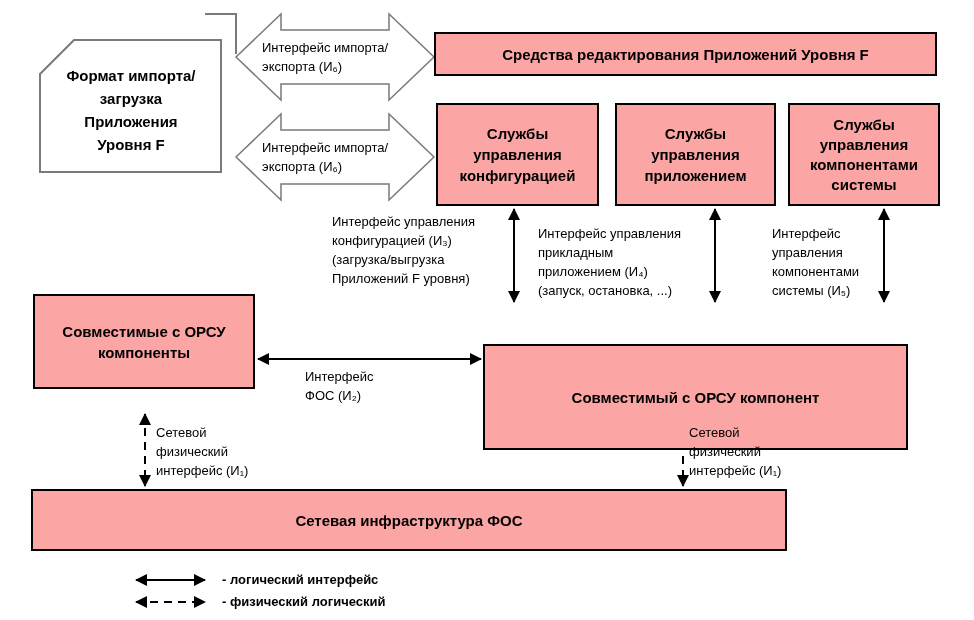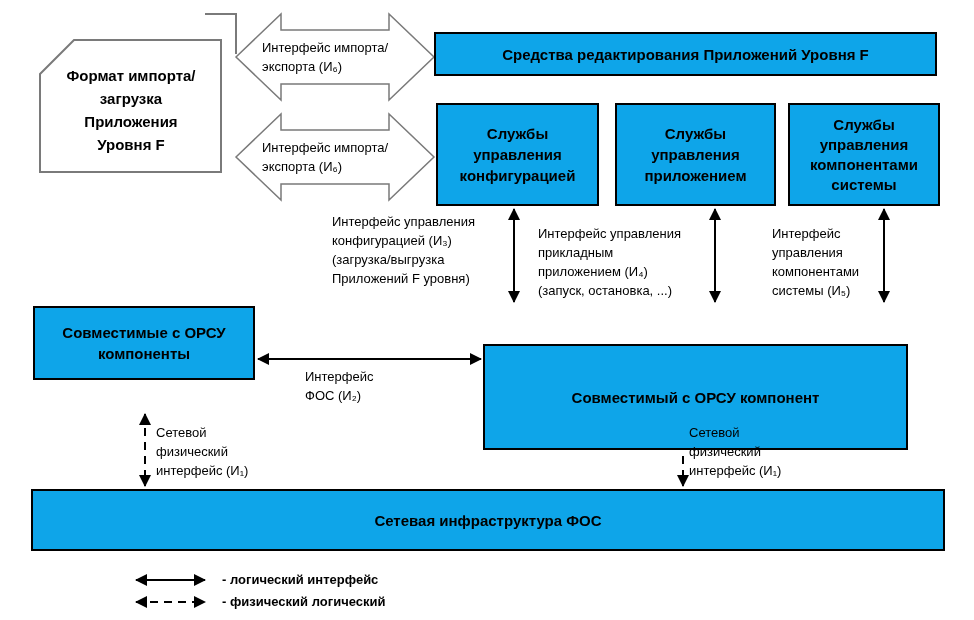--- a/index.html
+++ b/index.html
@@ -4,32 +4,32 @@
 <style>
   html,body { margin:0; padding:0; background:#ffffff; }
   .canvas {
     position:relative; width:974px; height:620px; background:#ffffff;
     font-family:"Liberation Sans","DejaVu Sans",sans-serif; color:#000;
     overflow:hidden;
   }
   svg.layer { position:absolute; left:0; top:0; }
   .box {
     position:absolute; box-sizing:border-box;
-    border:2px solid #000; background:#0ea5e9;
+    border:2px solid #000; background:#fca5a5;
     display:flex; align-items:center; justify-content:center;
     text-align:center; font-weight:bold; font-size:15px; line-height:21px;
     white-space:pre-line;
   }
   .editor { left:434px; top:32px;  width:503px; height:44px; }
   .svc0   { left:436px; top:103px; width:163px; height:103px; }
   .svc1   { left:615px; top:103px; width:161px; height:103px; }
   .svc2   { left:788px; top:103px; width:152px; height:103px; line-height:20px; }
-  .compL  { left:33px;  top:306px; width:222px; height:74px; }
+  .compL  { left:33px;  top:294px; width:222px; height:95px; }
   .compR  { left:483px; top:305px; width:425px; height:106px;margin-top:39px; }
-  .netbox { left:31px;  top:489px; width:914px; height:62px; }
+  .netbox { left:31px;  top:489px; width:756px; height:62px; }
   .doc-label {
     position:absolute; left:40px; top:50px; width:182px; height:120px;
     display:flex; align-items:center; justify-content:center;
     text-align:center; font-weight:bold; font-size:15px; line-height:23px;
     white-space:pre-line;
   }
   .lbl {
     position:absolute; text-align:left; font-size:13px; line-height:19px;
     white-space:pre-line;
   }

